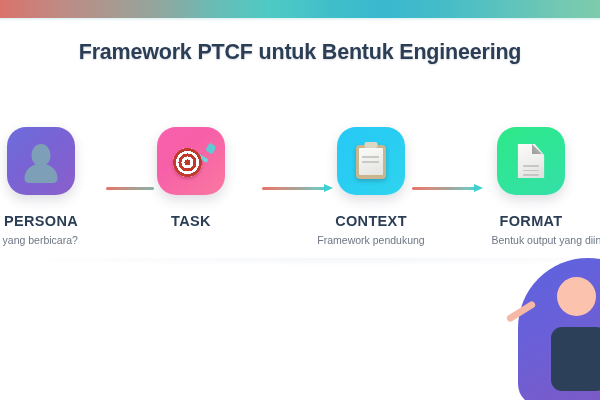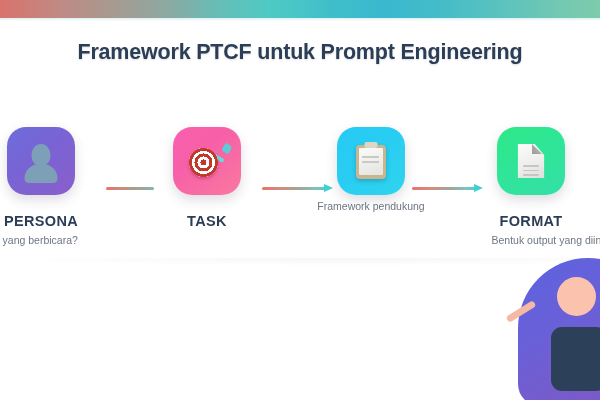--- a/index.html
+++ b/index.html
@@ -43,21 +43,21 @@
   }
 
   
   #steps-row{
     position:absolute; top:127px; left:0; width:508px; height:130px;
   }
   .step{
     position:absolute; top:0; width:150px; text-align:center;
   }
   .step.s0{ left:-34px; }
-  .step.s1{ left:132px; }
+  .step.s1{ left:116px; }
   .step.s2{ left:296px; }
   .step.s3{ left:456px; }
 
   .tile{
     width:68px; height:68px; border-radius:19px;
     margin:0 auto; position:relative;
     box-shadow:0 5px 12px rgba(60,60,90,.17);
     overflow:hidden;
   }
   .tile-persona{ background:linear-gradient(140deg,#6c6ddc 0%,#7a63d4 45%,#8a5fcb 100%); }
@@ -207,21 +207,21 @@
   #row-shadow{
     position:absolute; left:0; top:258px; width:600px; height:8px;
     background:radial-gradient(ellipse at 58% 0%, rgba(150,160,190,.10), rgba(255,255,255,0) 70%);
   }
 </style>
 </head>
 <body>
 
 <div id="top-gradient-bar"></div>
 
-<div id="page-title">Framework PTCF untuk Prompt Engineering</div>
+<div id="page-title">Framework PTCF untuk Bentuk Engineering</div>
 
 <div class="connector" id="connector-1">
   <div class="conn-line flat"></div>
 </div>
 <div class="connector" id="connector-2">
   <div class="conn-line"></div>
   <div class="conn-head"></div>
 </div>
 <div class="connector" id="connector-3">
   <div class="conn-line"></div>
@@ -247,20 +247,21 @@
     </div>
     <div class="step-label">TASK</div>
   </div>
 
   <div class="step s2">
     <div class="tile tile-context">
       <div class="g-clip-board"></div>
       <div class="g-clip-paper"></div>
       <div class="g-clip-top"></div>
     </div>
+    <div class="step-label">CONTEXT</div>
     <div class="step-desc">Framework pendukung</div>
   </div>
 
   <div class="step s3">
     <div class="tile tile-format">
       <div class="g-doc"></div>
       <div class="g-doc-fold"></div>
       <div class="g-doc-lines">
           <i></i>
           <i></i>

